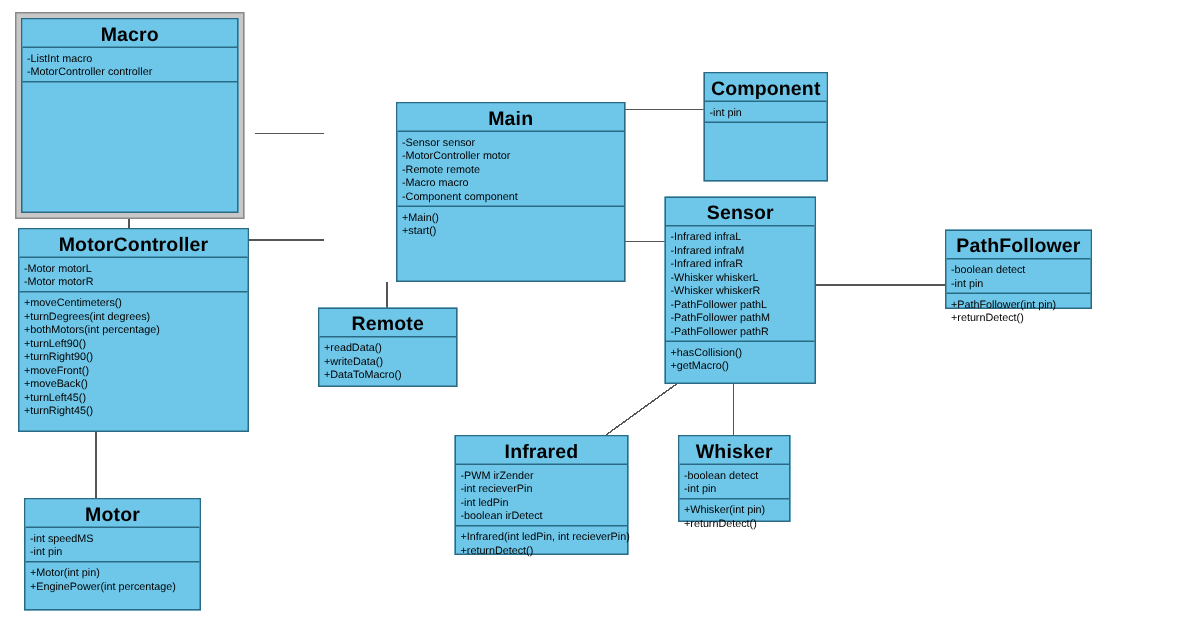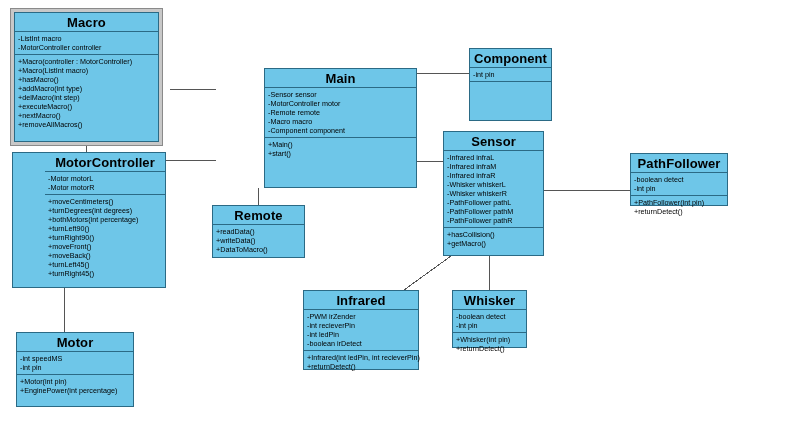--- a/index.html
+++ b/index.html
@@ -78,33 +78,23 @@
   </svg>
 
   <div class="selected-frame" style="left:10px;top:8px;width:153px;height:138px;"></div>
 
   <div class="uml" style="left:14px;top:12px;width:145px;height:130px;">
     <div class="title">Macro</div>
     <div class="compartment">
       <div class="row">-ListInt macro</div>
       <div class="row">-MotorController controller</div>
     </div>
-    <div class="compartment last">
-      <div class="row">+Macro(controller : MotorController)</div>
-      <div class="row">+Macro(ListInt macro)</div>
-      <div class="row">+hasMacro()</div>
-      <div class="row">+addMacro(int type)</div>
-      <div class="row">+delMacro(int step)</div>
-      <div class="row">+executeMacro()</div>
-      <div class="row">+nextMacro()</div>
-      <div class="row">+removeAllMacros()</div>
-    </div>
-  </div>
-
-  <div class="uml" style="left:12px;top:152px;width:154px;height:136px;padding-left:32px;">
+  </div>
+
+  <div class="uml" style="left:12px;top:152px;width:154px;height:136px;">
     <div class="title">MotorController</div>
     <div class="compartment">
       <div class="row">-Motor motorL</div>
       <div class="row">-Motor motorR</div>
     </div>
     <div class="compartment last">
       <div class="row">+moveCentimeters()</div>
       <div class="row">+turnDegrees(int degrees)</div>
       <div class="row">+bothMotors(int percentage)</div>
       <div class="row">+turnLeft90()</div>

